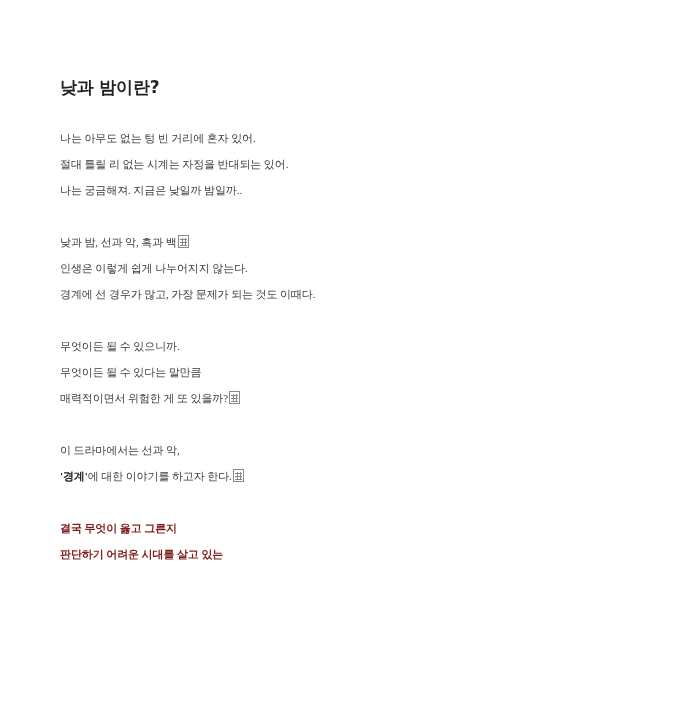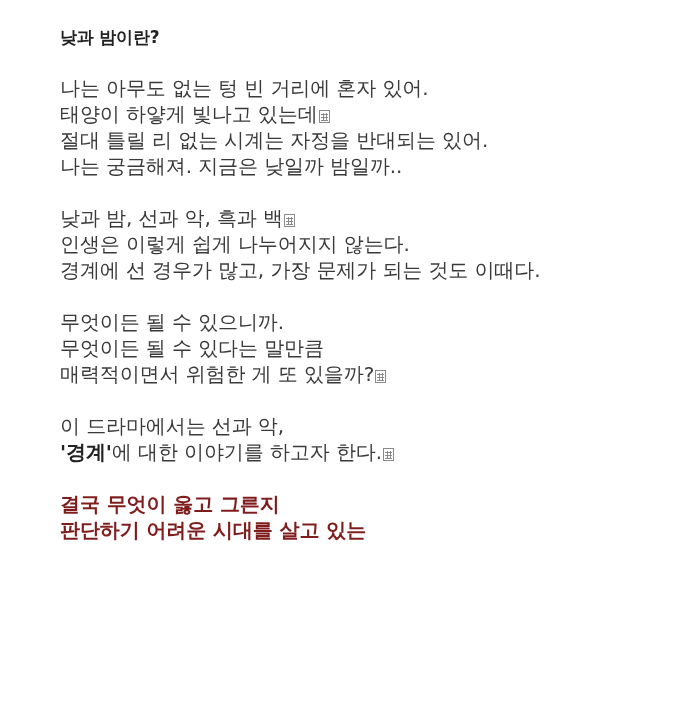--- a/index.html
+++ b/index.html
@@ -11,42 +11,43 @@
     height: 723px;
     background: #ffffff;
     font-family: "DejaVu Sans", "Liberation Sans", sans-serif;
     color: #333333;
     overflow: hidden;
   }
   .page {
     box-sizing: border-box;
     width: 700px;
     height: 605px;
-    padding: 26px 60px 20px 60px;
+    padding: 76px 60px 20px 60px;
     background: #ffffff;
   }
   .doc-title {
     font-size: 17px;
     font-weight: bold;
     color: #222222;
     margin: 0 0 26px 0;
     letter-spacing: -0.2px;
   }
   .para {
     margin: 0 0 26px 0;
   }
   .para:last-child {
     margin-bottom: 0;
   }
   .line {
-    font-size: 20px;
+    font-size: 11px;
     line-height: 26px;
     color: #3a3a3a;
     letter-spacing: -0.1px;
     white-space: pre-wrap;
+    font-family: Liberation Serif, serif;
   }
   .line.bold {
     font-weight: bold;
     color: #7f1d1d;
   }
   .line .strong {
     font-weight: bold;
     color: #222222;
     text-align: center;
   }
@@ -79,21 +80,20 @@
   }
 </style>
 </head>
 <body>
 
 <div class="page">
   <h1 class="doc-title">낮과 밤이란?</h1>
   <div class="body-content">
       <div class="para">
         <div class="line">나는 아무도 없는 텅 빈 거리에 혼자 있어.</div>
-        <div class="line">태양이 하얗게 빛나고 있는데<span class="tofu"></span></div>
         <div class="line">절대 틀릴 리 없는 시계는 자정을 반대되는 있어.</div>
         <div class="line">나는 궁금해져. 지금은 낮일까 밤일까..</div>
       </div>
       <div class="para">
         <div class="line">낮과 밤, 선과 악, 흑과 백<span class="tofu"></span></div>
         <div class="line">인생은 이렇게 쉽게 나누어지지 않는다.</div>
         <div class="line">경계에 선 경우가 많고, 가장 문제가 되는 것도 이때다.</div>
       </div>
       <div class="para">
         <div class="line">무엇이든 될 수 있으니까.</div>

